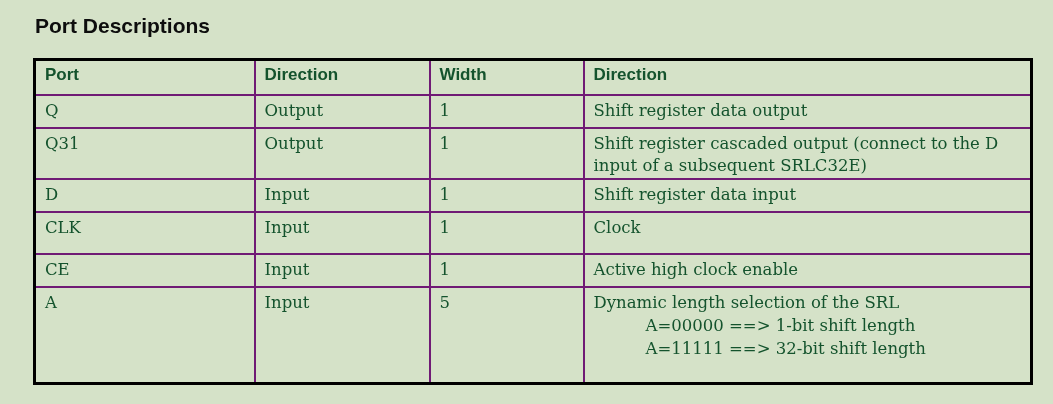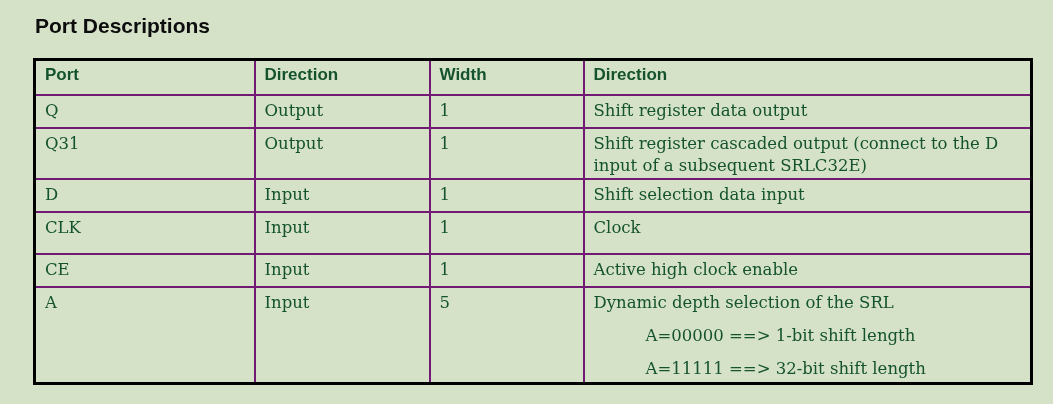--- a/index.html
+++ b/index.html
@@ -57,21 +57,21 @@
     line-height: 22px;
   }
   tr.r-hdr  { height: 35px; }
   tr.r-q    { height: 33px; }
   tr.r-q31  { height: 51px; }
   tr.r-d    { height: 33px; }
   tr.r-clk  { height: 42px; }
   tr.r-ce   { height: 33px; }
   tr.r-a    { height: 97px; }
   .fn-sub {
-    margin-top: 11px;
+    margin-top: 1px;
     margin-left: 52px;
   }
 </style>
 </head>
 <body>
 
 <div class="page-title">Port Descriptions</div>
 
 <div class="table-wrap">
   <table class="port-table">
@@ -97,39 +97,39 @@
     <tr class="r-q31">
       <td class="cell">Q31</td>
       <td class="cell">Output</td>
       <td class="cell">1</td>
       <td class="cell">Shift register cascaded output (connect to the D input of a subsequent SRLC32E)</td>
     </tr>
     <tr class="r-d">
       <td class="cell">D</td>
       <td class="cell">Input</td>
       <td class="cell">1</td>
-      <td class="cell">Shift selection data input</td>
+      <td class="cell">Shift register data input</td>
     </tr>
     <tr class="r-clk">
       <td class="cell">CLK</td>
       <td class="cell">Input</td>
       <td class="cell">1</td>
       <td class="cell">Clock</td>
     </tr>
     <tr class="r-ce">
       <td class="cell">CE</td>
       <td class="cell">Input</td>
       <td class="cell">1</td>
       <td class="cell">Active high clock enable</td>
     </tr>
     <tr class="r-a">
       <td class="cell">A</td>
       <td class="cell">Input</td>
       <td class="cell">5</td>
       <td class="cell">
-        <div>Dynamic depth selection of the SRL</div>
+        <div>Dynamic length selection of the SRL</div>
         <div class="fn-sub">A=00000 ==&gt; 1-bit shift length</div>
         <div class="fn-sub">A=11111 ==&gt; 32-bit shift length</div>
       </td>
     </tr>
   </tbody>
     </table>
 </div>
 
 </body></html>

